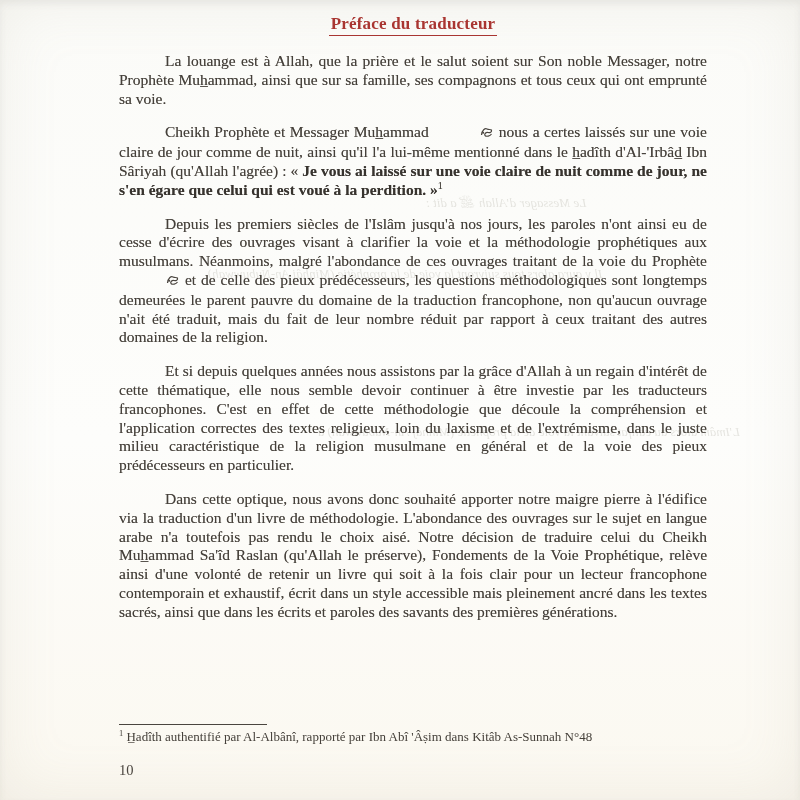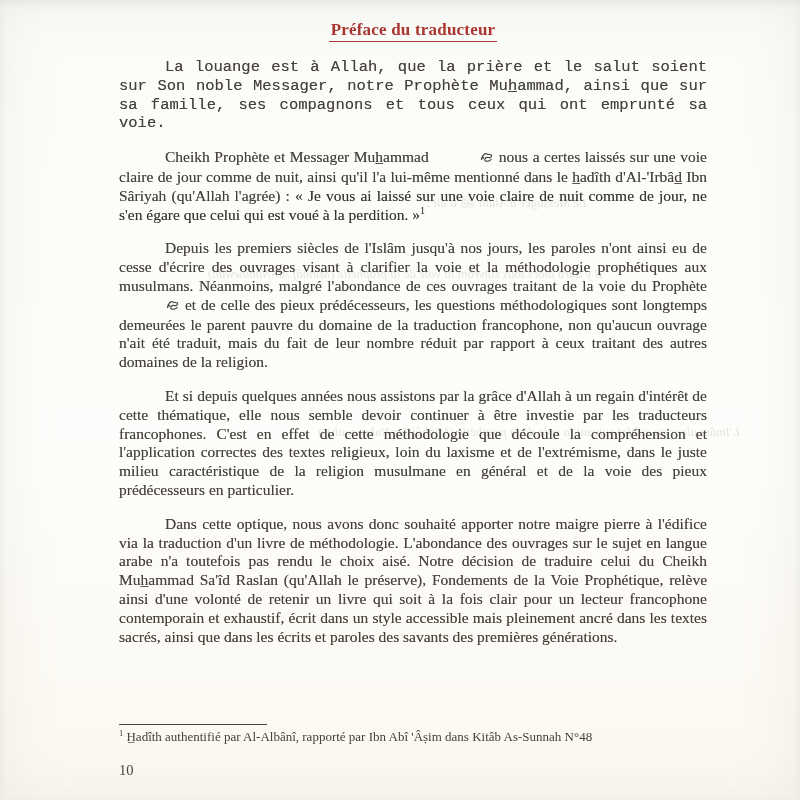--- a/index.html
+++ b/index.html
@@ -5,33 +5,33 @@
   html,body{margin:0;padding:0;}
   body{width:800px;height:800px;overflow:hidden;background:#e9e9e6;}
   .page{
     position:relative;width:800px;height:800px;
     background:linear-gradient(180deg,#fbfbf8 0%,#fdfdfb 55%,#fbf8f0 100%);
     box-shadow:inset 0 0 60px rgba(170,165,145,0.14), inset 0 4px 6px rgba(120,120,115,0.10);
     font-family:"Liberation Serif","DejaVu Serif",serif;
     color:#45403a;
   }
   .content{position:absolute;top:10px;left:119px;width:588px;}
-  .title-wrap{text-align:center;margin:10px;font-size:17px;font-weight:bold;}
+  .title-wrap{text-align:center;margin:4px;font-size:17px;font-weight:bold;}
   .title-text{
     display:inline-block;color:#a93531;
     border-bottom:1.6px solid #a93531;padding:0 2px 1px 2px;
     letter-spacing:0.2px;
   }
   p.para{
     margin:15px 0 0 0;font-size:15.5px;line-height:18.8px;
     text-align:justify;text-indent:46px;
     text-shadow:0 0 0.4px rgba(70,64,58,0.55);
   }
-  p.para.first{margin-top:16px;font-family:Liberation Mono, monospace;}
-  .run-bold{font-weight:normal;color:#37332e;}
+  p.para.first{margin-top:16px;}
+  .run-bold{font-weight:bold;color:#37332e;}
   .run-italic{}
   .sup{vertical-align:super;font-size:0.65em;line-height:0;}
   .saw{display:inline-block;vertical-align:-1px;margin:0 1px;}
   .ghost{
     position:absolute;font-style:italic;font-size:13px;color:#6e6a58;
     opacity:0.16;transform:scaleX(-1);filter:blur(0.4px);
     white-space:nowrap;overflow:hidden;pointer-events:none;
   }
   .footnote-block{position:absolute;left:119px;width:588px;top:724px;}
   .footnote-rule{width:148px;border:0;border-top:1.6px solid #4a453f;margin:0 0 4px 0;}

